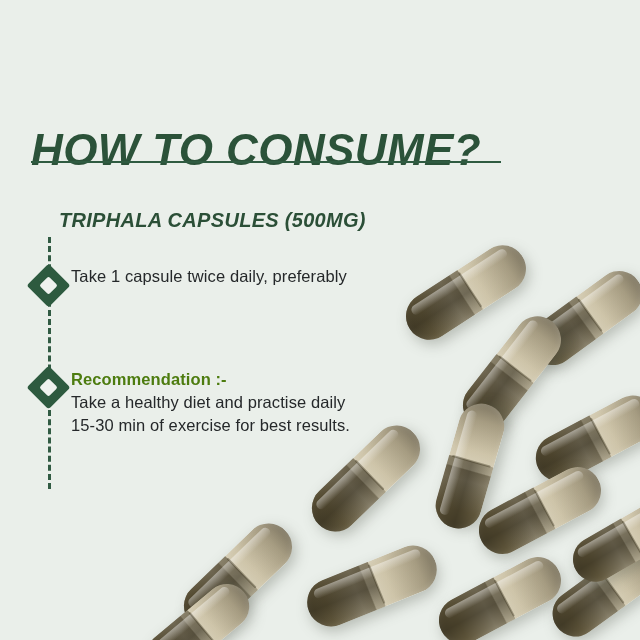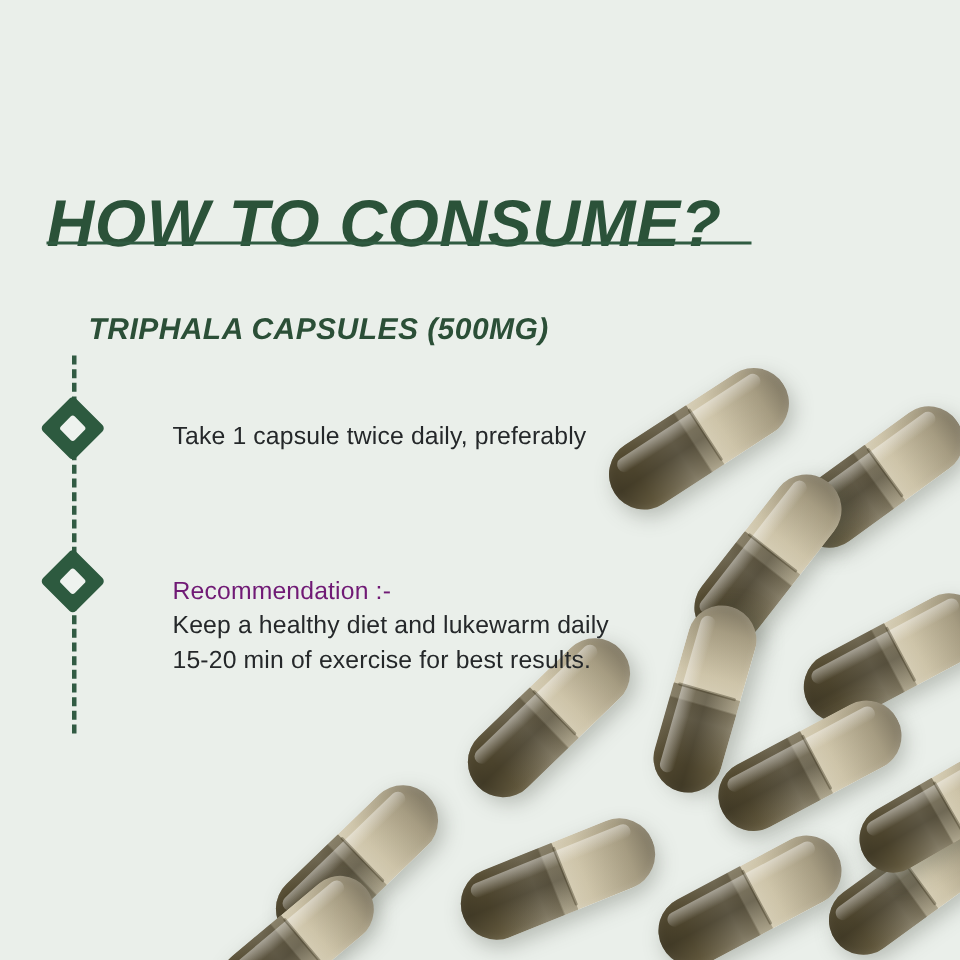--- a/index.html
+++ b/index.html
@@ -159,33 +159,32 @@
     width: 13px;
     height: 13px;
     margin: -6.5px 0 0 -6.5px;
     background: #eef2ee;
     border-radius: 2px;
   }
 
   .bullet-text {
     position: absolute;
     left: 71px;
-    top: 16px;
+    top: 1px;
     width: 380px;
     font-size: 16.5px;
     line-height: 23px;
     color: #25282a;
     letter-spacing: 0.1px;
-    margin-left: 44px;
   }
   .bullet-heading {
-    font-weight: 400;
+    font-weight: 700;
     font-size: 16.5px;
     line-height: 24px;
-    color: #701a75;
+    color: #4d7c0f;
     letter-spacing: 0.1px;
   }
   .bullet-body {
     margin-top: 3px;
   }
   .bullet-body .line { display: block; }
 </style>
 </head>
 <body>
 
@@ -254,20 +253,20 @@
       </div>
     </div>
 
     <div class="bullet-item" id="bullet-item-2">
       <span class="bullet-diamond">
         <span class="inner"></span>
       </span>
       <div class="bullet-text">
         <span class="bullet-heading">Recommendation :-</span>
         <span class="bullet-body">
-          <span class="line">Keep a healthy diet and lukewarm daily</span>
-          <span class="line">15-20 min of exercise for best results.</span>
+          <span class="line">Take a healthy diet and practise daily</span>
+          <span class="line">15-30 min of exercise for best results.</span>
         </span>
       </div>
     </div>
 
   </div>
 </div>
 
 </body></html>

